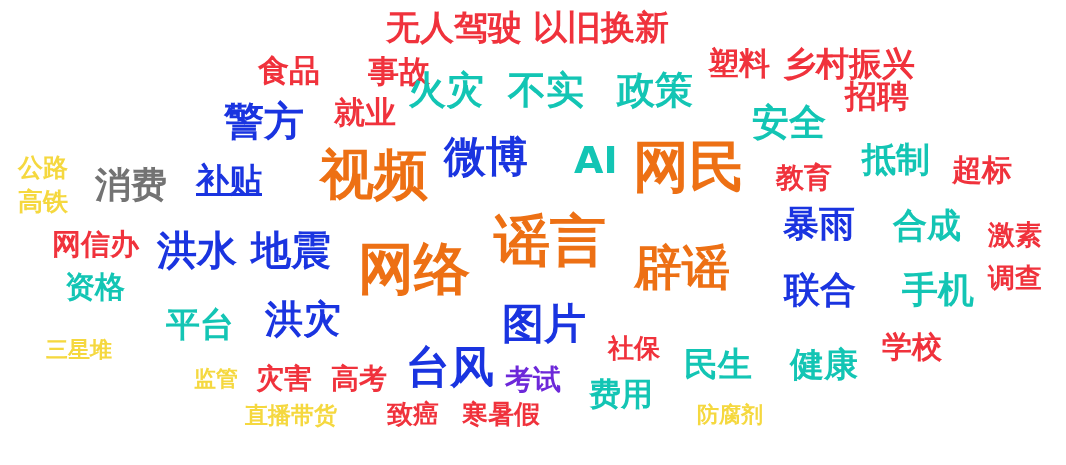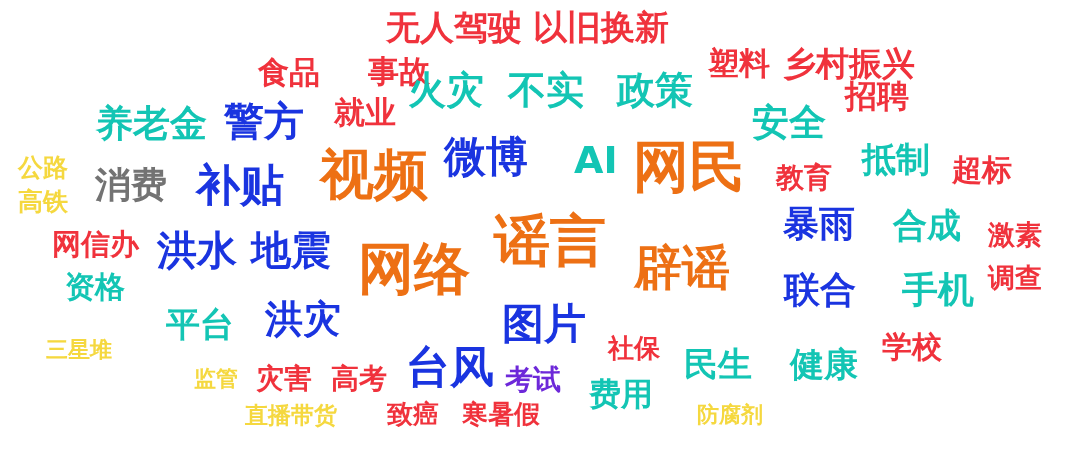--- a/index.html
+++ b/index.html
@@ -32,39 +32,38 @@
   }
 </style>
 </head>
 <body>
 
 <div id="wordcloud" style="width: 1066px; height: 465px; background: rgb(255, 255, 255);">
     <span class="word" style="left: 386px; top: 10px; font-size: 34px; color: rgb(240, 50, 60);">无人驾驶</span>
     <span class="word" style="left: 533px; top: 10px; font-size: 34px; color: rgb(240, 50, 60);">以旧换新</span>
     <span class="word" style="left: 708px; top: 48px; font-size: 31px; color: rgb(240, 50, 60);">塑料</span>
     <span class="word" style="left: 783px; top: 47px; font-size: 33px; color: rgb(240, 50, 60);">乡村振兴</span>
-    <span class="word" style="left: 258px; top: 57px; font-size: 31px; color: rgb(240, 50, 60);">食品</span>
+    <span class="word" style="left: 258px; top: 57px; font-size: 31px; color: rgb(240, 50, 60); font-family: Liberation Mono, monospace;">食品</span>
     <span class="word" style="left: 332px; top: 56px; font-size: 31px; color: rgb(240, 50, 60); margin-left: 36px;">事故</span>
     <span class="word" style="left: 408px; top: 71px; font-size: 38px; color: rgb(19, 197, 180);">火灾</span>
     <span class="word" style="left: 508px; top: 71px; font-size: 38px; color: rgb(19, 197, 180);">不实</span>
     <span class="word" style="left: 617px; top: 71px; font-size: 38px; color: rgb(19, 197, 180);">政策</span>
     <span class="word" style="left: 845px; top: 80px; font-size: 32px; color: rgb(240, 50, 60);">招聘</span>
     <span class="word" style="left: 334px; top: 97px; font-size: 31px; color: rgb(240, 50, 60);">就业</span>
-    <span class="word" style="left: 96px; top: 105px; font-size: 37px; color: rgb(19, 197, 180);">养老金</span>
     <span class="word" style="left: 224px; top: 101px; font-size: 40px; color: rgb(26, 52, 224);">警方</span>
     <span class="word" style="left: 752px; top: 104px; font-size: 37px; color: rgb(19, 197, 180);">安全</span>
     <span class="word" style="left: 444px; top: 136px; font-size: 42px; color: rgb(26, 52, 224);">微博</span>
     <span class="word" style="left: 574px; top: 141px; font-size: 38px; color: rgb(19, 197, 180);">AI</span>
     <span class="word" style="left: 633px; top: 139px; font-size: 56px; color: rgb(237, 112, 20);">网民</span>
     <span class="word" style="left: 862px; top: 142px; font-size: 34px; color: rgb(19, 197, 180);">抵制</span>
     <span class="word" style="left: 952px; top: 155px; font-size: 30px; color: rgb(240, 50, 60);">超标</span>
     <span class="word" style="left: 18px; top: 155px; font-size: 25px; color: rgb(245, 216, 63);">公路</span>
     <span class="word" style="left: 320px; top: 148px; font-size: 54px; color: rgb(237, 112, 20);">视频</span>
     <span class="word" style="left: 95px; top: 167px; font-size: 36px; color: #737373;">消费</span>
-    <span class="word" style="left: 196px; top: 163px; font-size: 44px; color: rgb(26, 52, 224);">补贴</span>
+    <span class="word" style="left: 196px; top: 163px; font-size: 33px; color: rgb(26, 52, 224); text-decoration: underline;">补贴</span>
     <span class="word" style="left: 776px; top: 164px; font-size: 28px; color: rgb(240, 50, 60);">教育</span>
     <span class="word" style="left: 18px; top: 189px; font-size: 25px; color: rgb(245, 216, 63);">高铁</span>
     <span class="word" style="left: 783px; top: 206px; font-size: 36px; color: rgb(26, 52, 224);">暴雨</span>
     <span class="word" style="left: 893px; top: 208px; font-size: 34px; color: rgb(19, 197, 180);">合成</span>
     <span class="word" style="left: 988px; top: 221px; font-size: 27px; color: rgb(240, 50, 60);">激素</span>
     <span class="word" style="left: 494px; top: 213px; font-size: 56px; color: rgb(237, 112, 20);">谣言</span>
     <span class="word" style="left: 52px; top: 230px; font-size: 29px; color: rgb(240, 50, 60);">网信办</span>
     <span class="word" style="left: 157px; top: 230px; font-size: 40px; color: rgb(26, 52, 224);">洪水</span>
     <span class="word" style="left: 251px; top: 230px; font-size: 40px; color: rgb(26, 52, 224);">地震</span>
     <span class="word" style="left: 358px; top: 241px; font-size: 56px; color: rgb(237, 112, 20);">网络</span>

